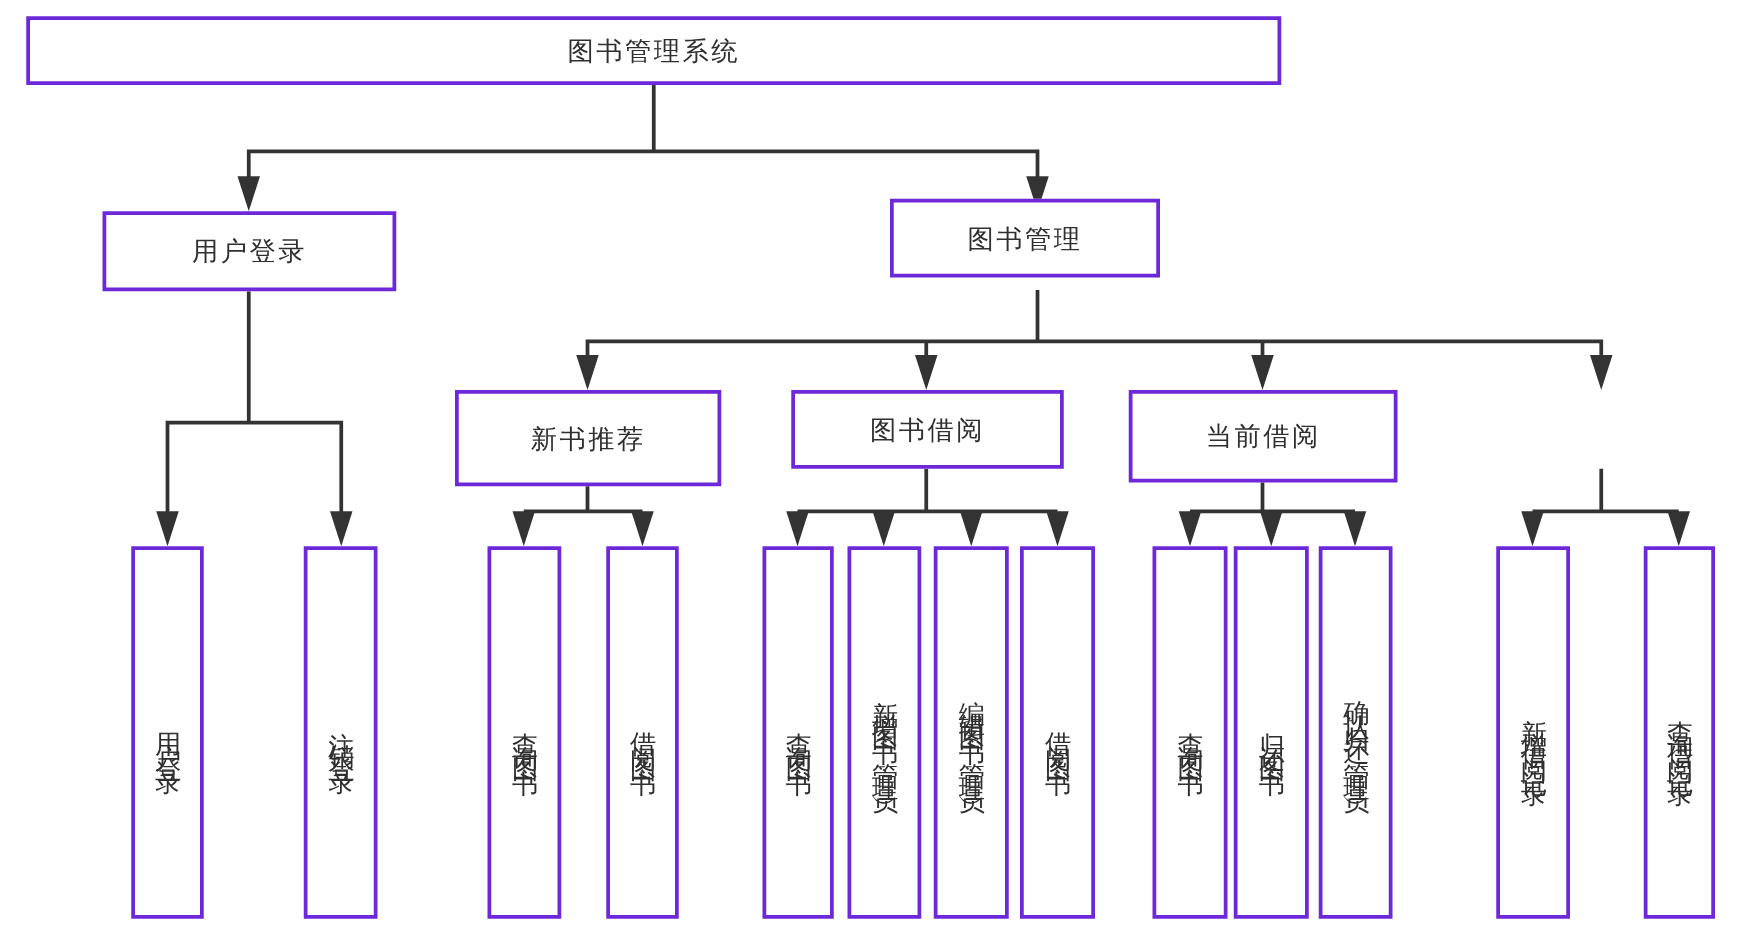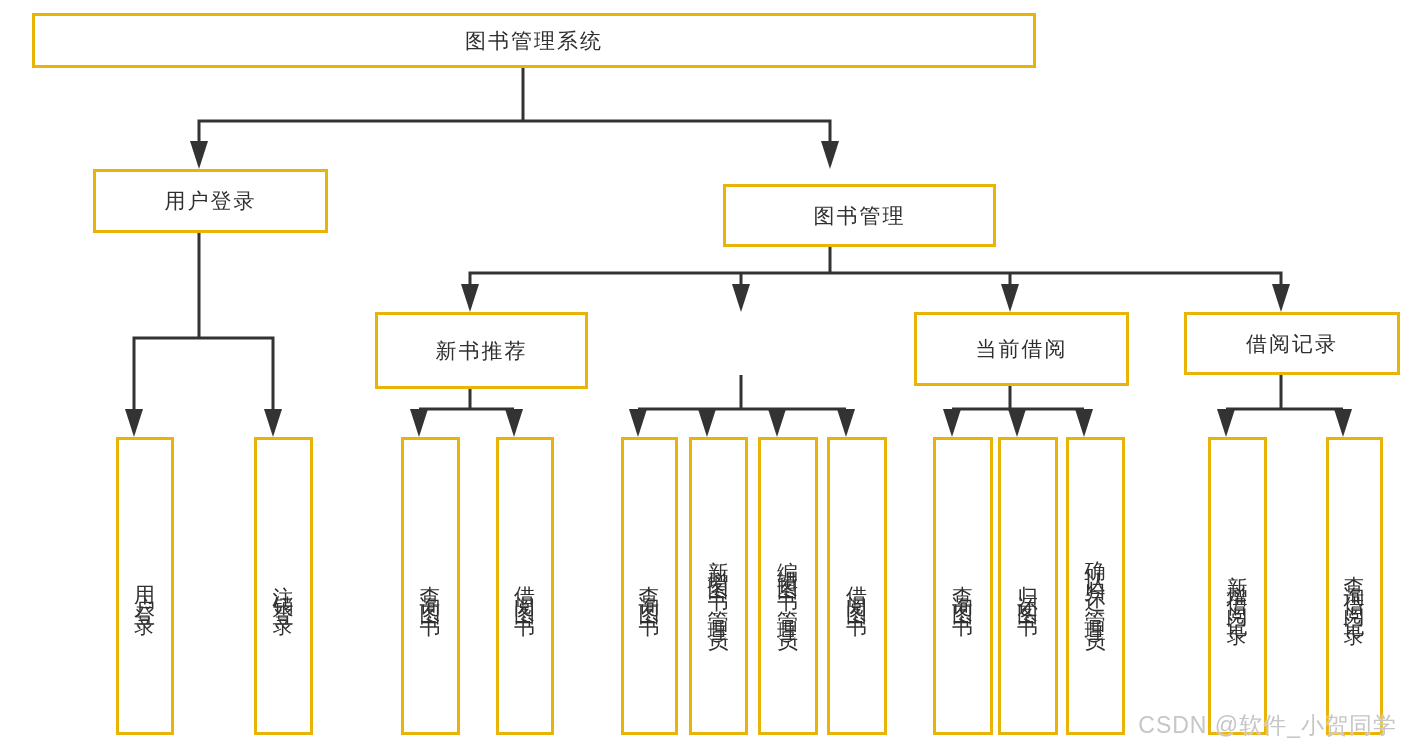--- a/index.html
+++ b/index.html
@@ -2,23 +2,23 @@
 <html><head>
 <meta charset="utf-8">
 <style>
   html,body{margin:0;padding:0;background:#ffffff;}
   #canvas{
     position:relative;width:1405px;height:747px;background:#ffffff;overflow:hidden;
     font-family:"Liberation Sans","DejaVu Sans",sans-serif;color:#2f2f2f;
   }
   #wires{position:absolute;left:0;top:0;width:1405px;height:747px;pointer-events:none;}
   .box{
-    position:absolute;box-sizing:border-box;border:3px solid #eab308;background:#ffffff;
+    position:absolute;box-sizing:border-box;border:3px solid #6d28d9;background:#ffffff;
     display:flex;align-items:center;justify-content:center;
-    font-size:21px;letter-spacing:2px;color:#2f2f2f;z-index:2;margin-left:11px;
+    font-size:21px;letter-spacing:2px;color:#2f2f2f;z-index:2;
   }
   .v{
     writing-mode:vertical-rl;text-orientation:mixed;
     letter-spacing:10px;line-height:1;padding-top:6px;
   }
   #watermark{
     position:absolute;right:8px;top:710px;z-index:5;
     font-size:23px;color:#c6c6c6;letter-spacing:1px;
     text-shadow:0 0 2px #ffffff;
   }
@@ -68,39 +68,38 @@
       <polygon points="1017,437 1008,409 1026,409"></polygon>
       <polygon points="1084,437 1075,409 1093,409"></polygon>
       <polygon points="1226,437 1217,409 1235,409"></polygon>
       <polygon points="1343,437 1334,409 1352,409"></polygon>
     </g>
   </svg>
 
   <div class="box" style="left:21px;top:13px;width:1004px;height:55px">图书管理系统</div>
 
   <div class="box" style="left:82px;top:169px;width:235px;height:64px">用户登录</div>
-  <div class="box" style="left:712px;top:184px;width:273px;height:63px">图书管理</div>
+  <div class="box" style="left:712px;top:159px;width:216px;height:63px">图书管理</div>
 
   <div class="box" style="left:364px;top:312px;width:213px;height:77px">新书推荐</div>
+  <div class="box" style="left:633px;top:312px;width:218px;height:63px">图书借阅</div>
   <div class="box" style="left:903px;top:312px;width:215px;height:74px">当前借阅</div>
-  <div class="box" style="left:1173px;top:312px;width:216px;height:63px">借阅记录</div>
 
   <div class="box v" style="left:105px;top:437px;width:58px;height:298px">用户登录</div>
   <div class="box v" style="left:243px;top:437px;width:59px;height:298px">注销登录</div>
 
   <div class="box v" style="left:390px;top:437px;width:59px;height:298px">查询图书</div>
   <div class="box v" style="left:485px;top:437px;width:58px;height:298px">借阅图书</div>
 
   <div class="box v" style="left:610px;top:437px;width:57px;height:298px">查询图书</div>
   <div class="box v" style="left:678px;top:437px;width:59px;height:298px">新增图书（管理员）</div>
   <div class="box v" style="left:747px;top:437px;width:60px;height:298px">编辑图书（管理员）</div>
   <div class="box v" style="left:816px;top:437px;width:60px;height:298px">借阅图书</div>
 
   <div class="box v" style="left:922px;top:437px;width:60px;height:298px">查询图书</div>
   <div class="box v" style="left:987px;top:437px;width:60px;height:298px">归还图书</div>
   <div class="box v" style="left:1055px;top:437px;width:59px;height:298px">确认归还（管理员）</div>
 
   <div class="box v" style="left:1197px;top:437px;width:59px;height:298px">新增借阅记录</div>
   <div class="box v" style="left:1315px;top:437px;width:57px;height:298px">查询借阅记录</div>
 
-  <div id="watermark">CSDN @软件_小贺同学</div>
 
 </div>
 
 </body></html>

